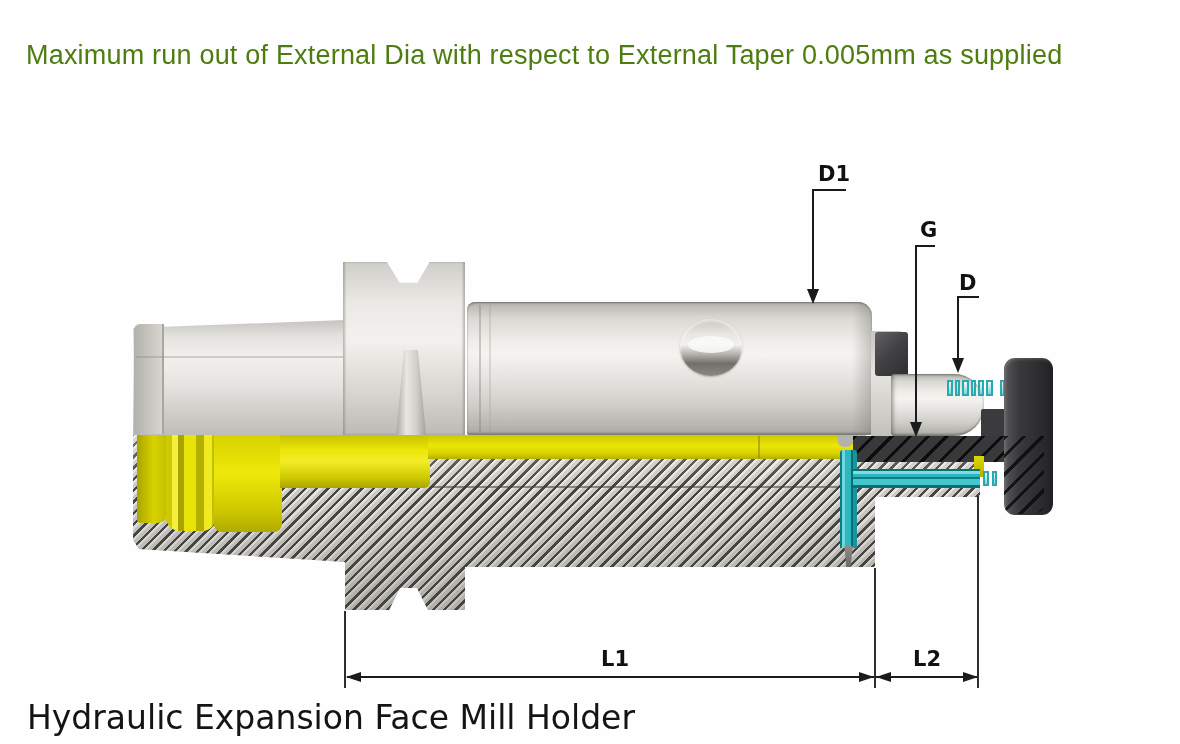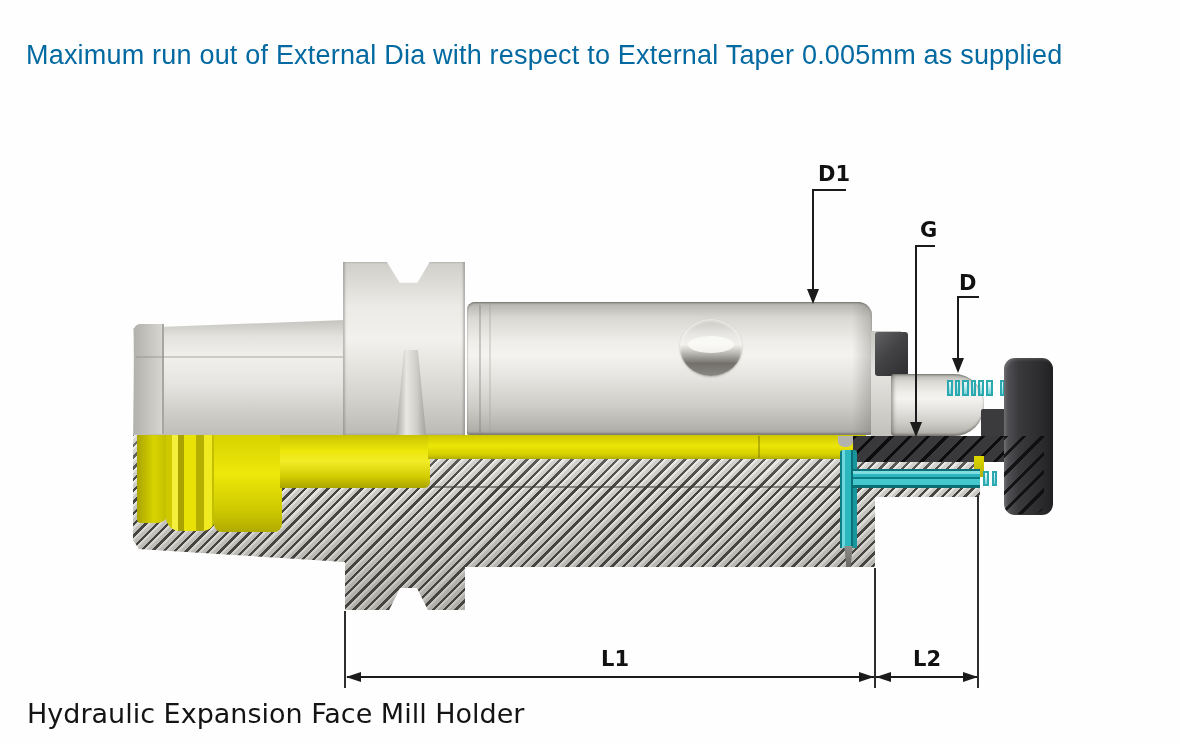--- a/index.html
+++ b/index.html
@@ -1,21 +1,21 @@
 <!DOCTYPE html>
 <html><head>
 <meta charset="utf-8">
 <style>
   html,body{margin:0;padding:0;background:#ffffff;}
   #canvas{position:relative;width:1180px;height:744px;background:#fefefe;overflow:hidden;
           font-family:"Liberation Sans",sans-serif;}
   .abs{position:absolute;}
   
-  .title{left:26px;top:40px;font-size:27px;color:#0369a1;letter-spacing:.2px;white-space:nowrap;}
-  .caption{left:27px;top:698px;font-size:27px;color:#141414;font-family:"DejaVu Sans",sans-serif;white-space:nowrap;}
+  .title{left:26px;top:40px;font-size:27px;color:#4d7c0f;letter-spacing:.2px;white-space:nowrap;}
+  .caption{left:27px;top:698px;font-size:33px;color:#141414;font-family:"DejaVu Sans",sans-serif;white-space:nowrap;}
   .dim-label{font-family:"DejaVu Sans",sans-serif;font-weight:bold;font-size:21px;color:#111;}
   
   .hatch-light{background:#d4d2cd;
      background-image:repeating-linear-gradient(135deg,rgba(45,44,41,.85) 0 2.4px,rgba(233,231,227,.95) 2.4px 4.6px,rgba(201,199,194,.55) 4.6px 8px);}
   .hatch-dark{background:#39393c;
      background-image:repeating-linear-gradient(135deg,rgba(8,8,9,.9) 0 3px,rgba(0,0,0,0) 3px 13px);}
   
   .dline{background:#1b1b1b;}
   .eline{background:#2e2e2e;}
   .arrow-down{width:0;height:0;border-left:6px solid transparent;border-right:6px solid transparent;border-top:15px solid #1b1b1b;}

